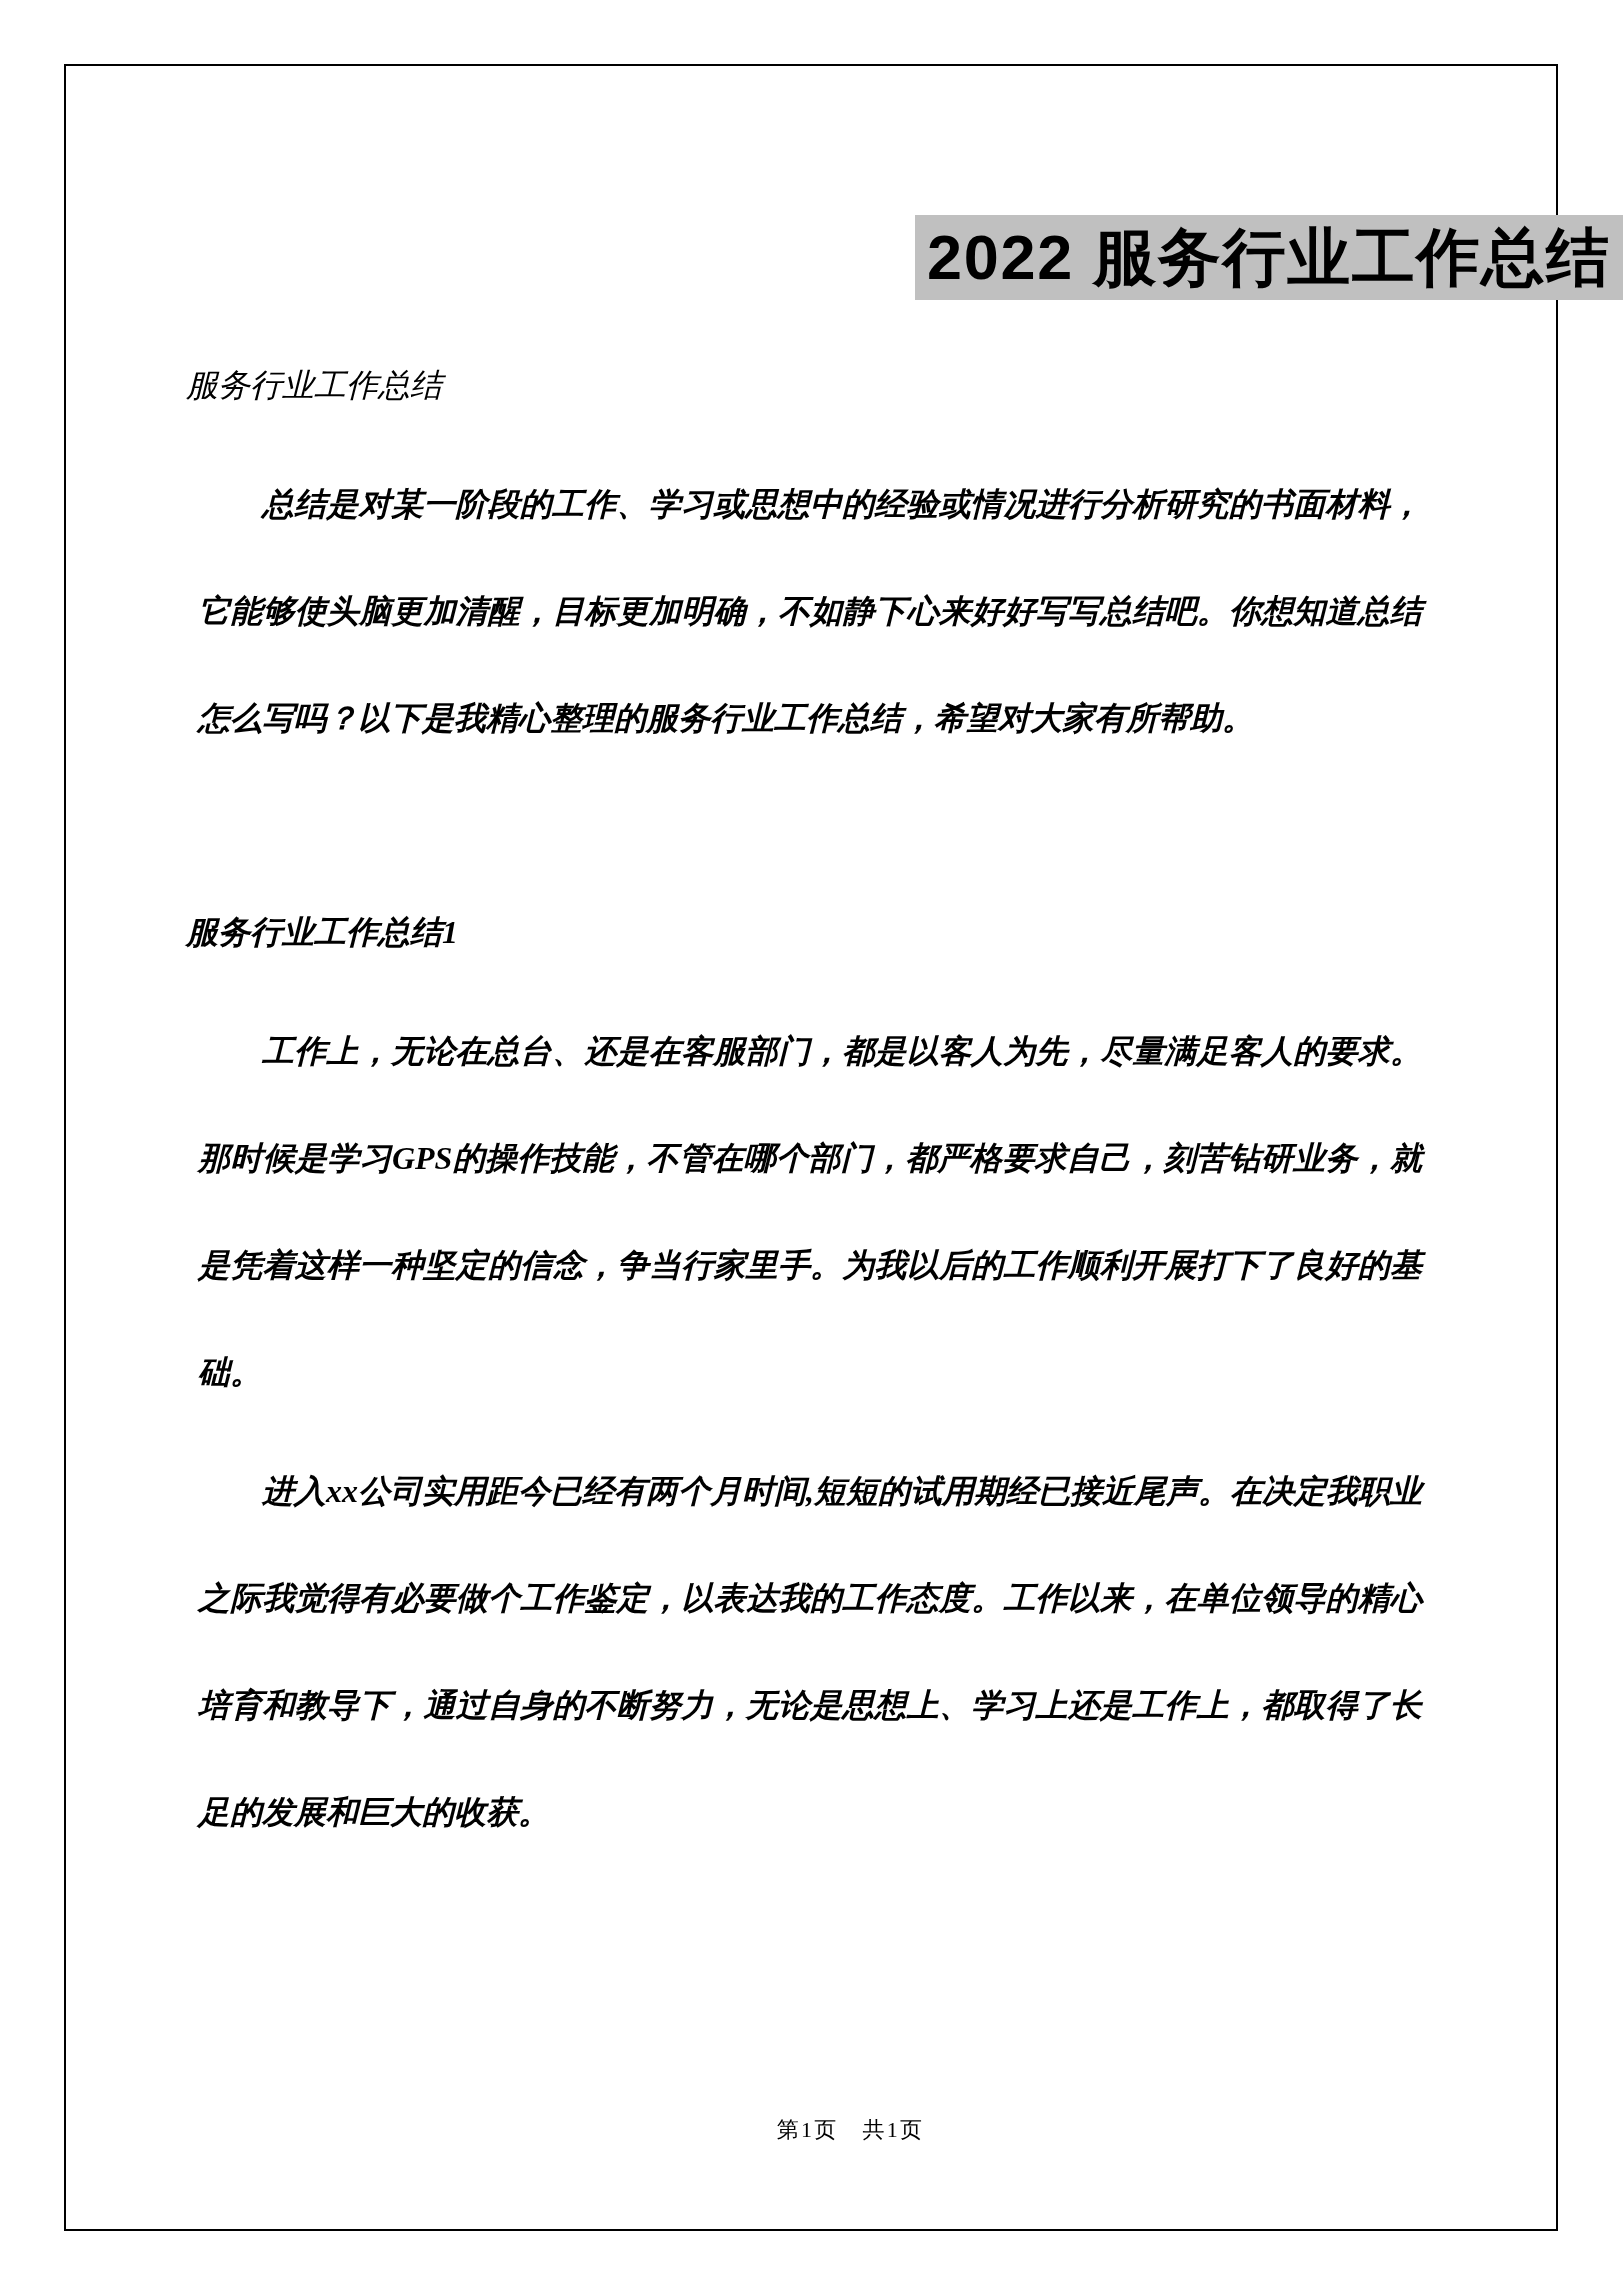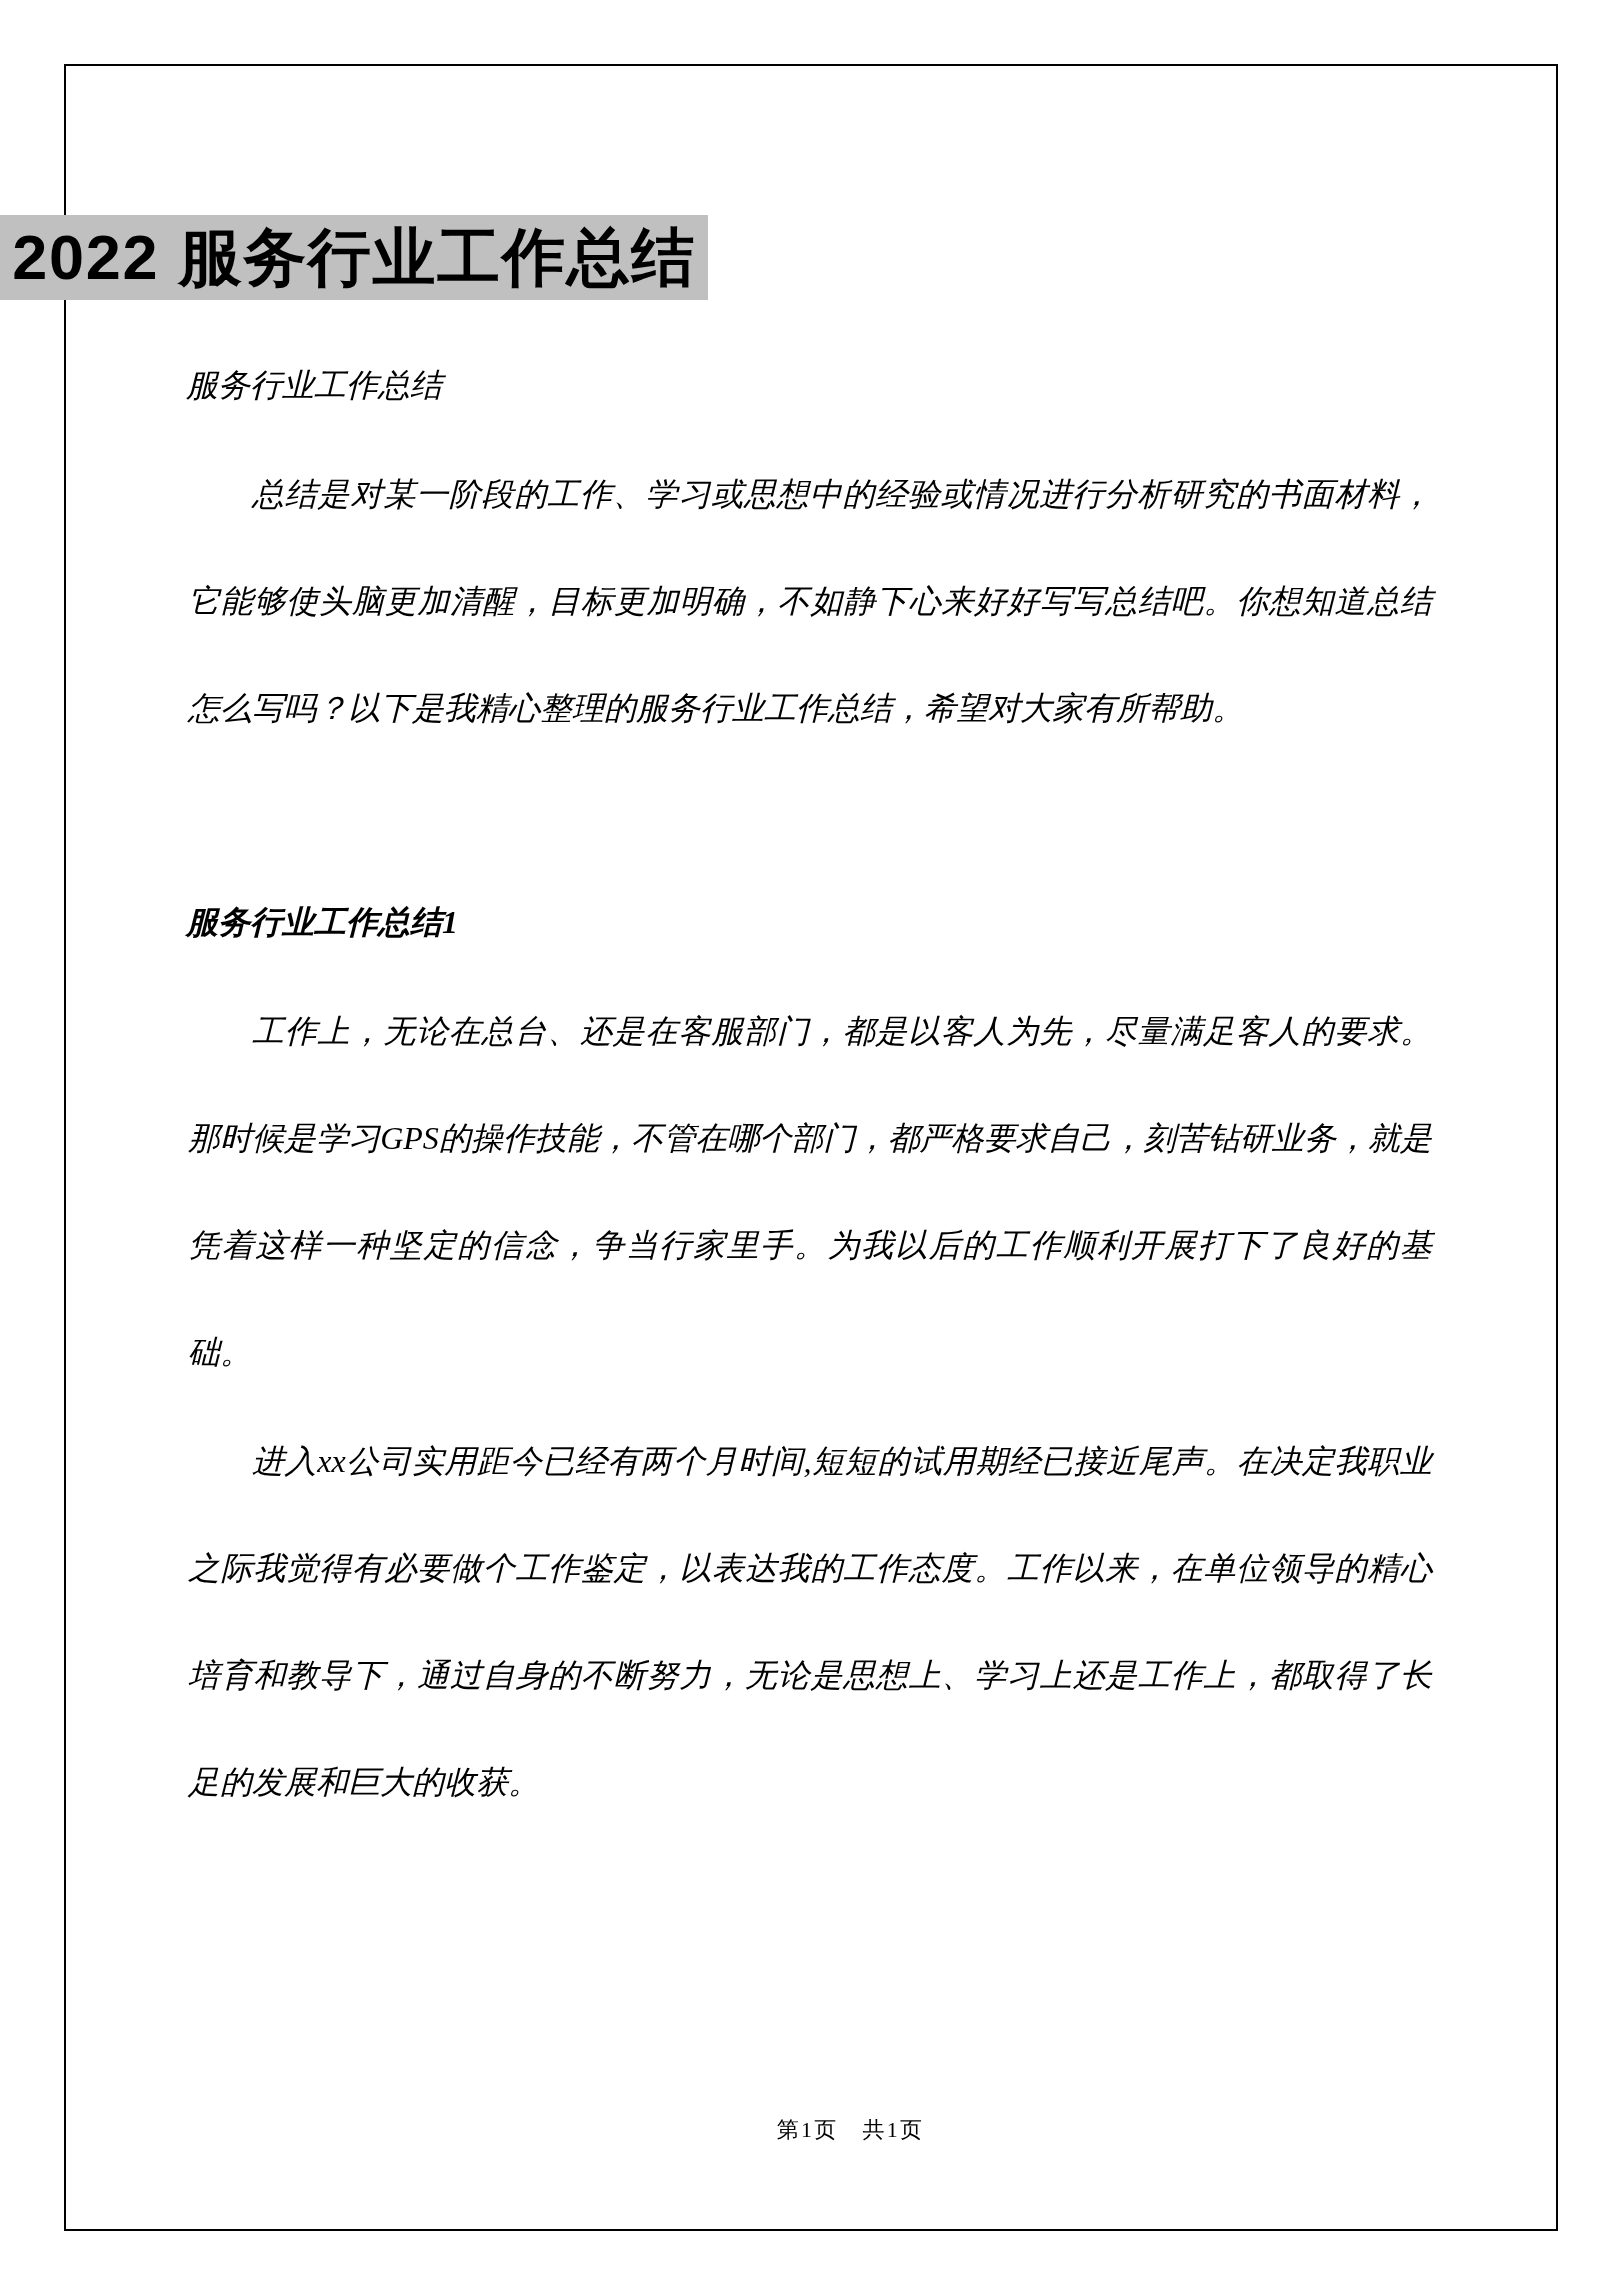--- a/index.html
+++ b/index.html
@@ -22,21 +22,21 @@
     width: 1494px;
     height: 2167px;
     border: 2.8px solid #000000;
     box-sizing: border-box;
   }
   .title-wrap {
     position: absolute;
     top: 215px;
     left: 0;
     width: 100%;
-    text-align: left;
+    text-align: right;
   }
   .doc-title {
     display: inline-block;
     background: #c0c0c0;
     font-family: "Liberation Sans", sans-serif;
     font-weight: bold;
     font-size: 63px;
     line-height: 85px;
     padding: 0 12.3px;
     letter-spacing: 1.7px;
@@ -50,22 +50,23 @@
     font-size: 32px;
     line-height: 107px;
     text-align: justify;
     font-style: italic;
   }
   .content .heading {
     text-indent: 0;
     margin: 0;
   }
   .content p.para {
-    margin: 2px;
+    margin: 12px;
     text-indent: 2em;
+    font-weight: bold;
   }
   .content .section-heading {
     margin-top: 107px; 
     font-weight: bold;
   }
   .footer {
     position: absolute;
     left: 186px;
     top: 2110px;
     width: 1248px;

